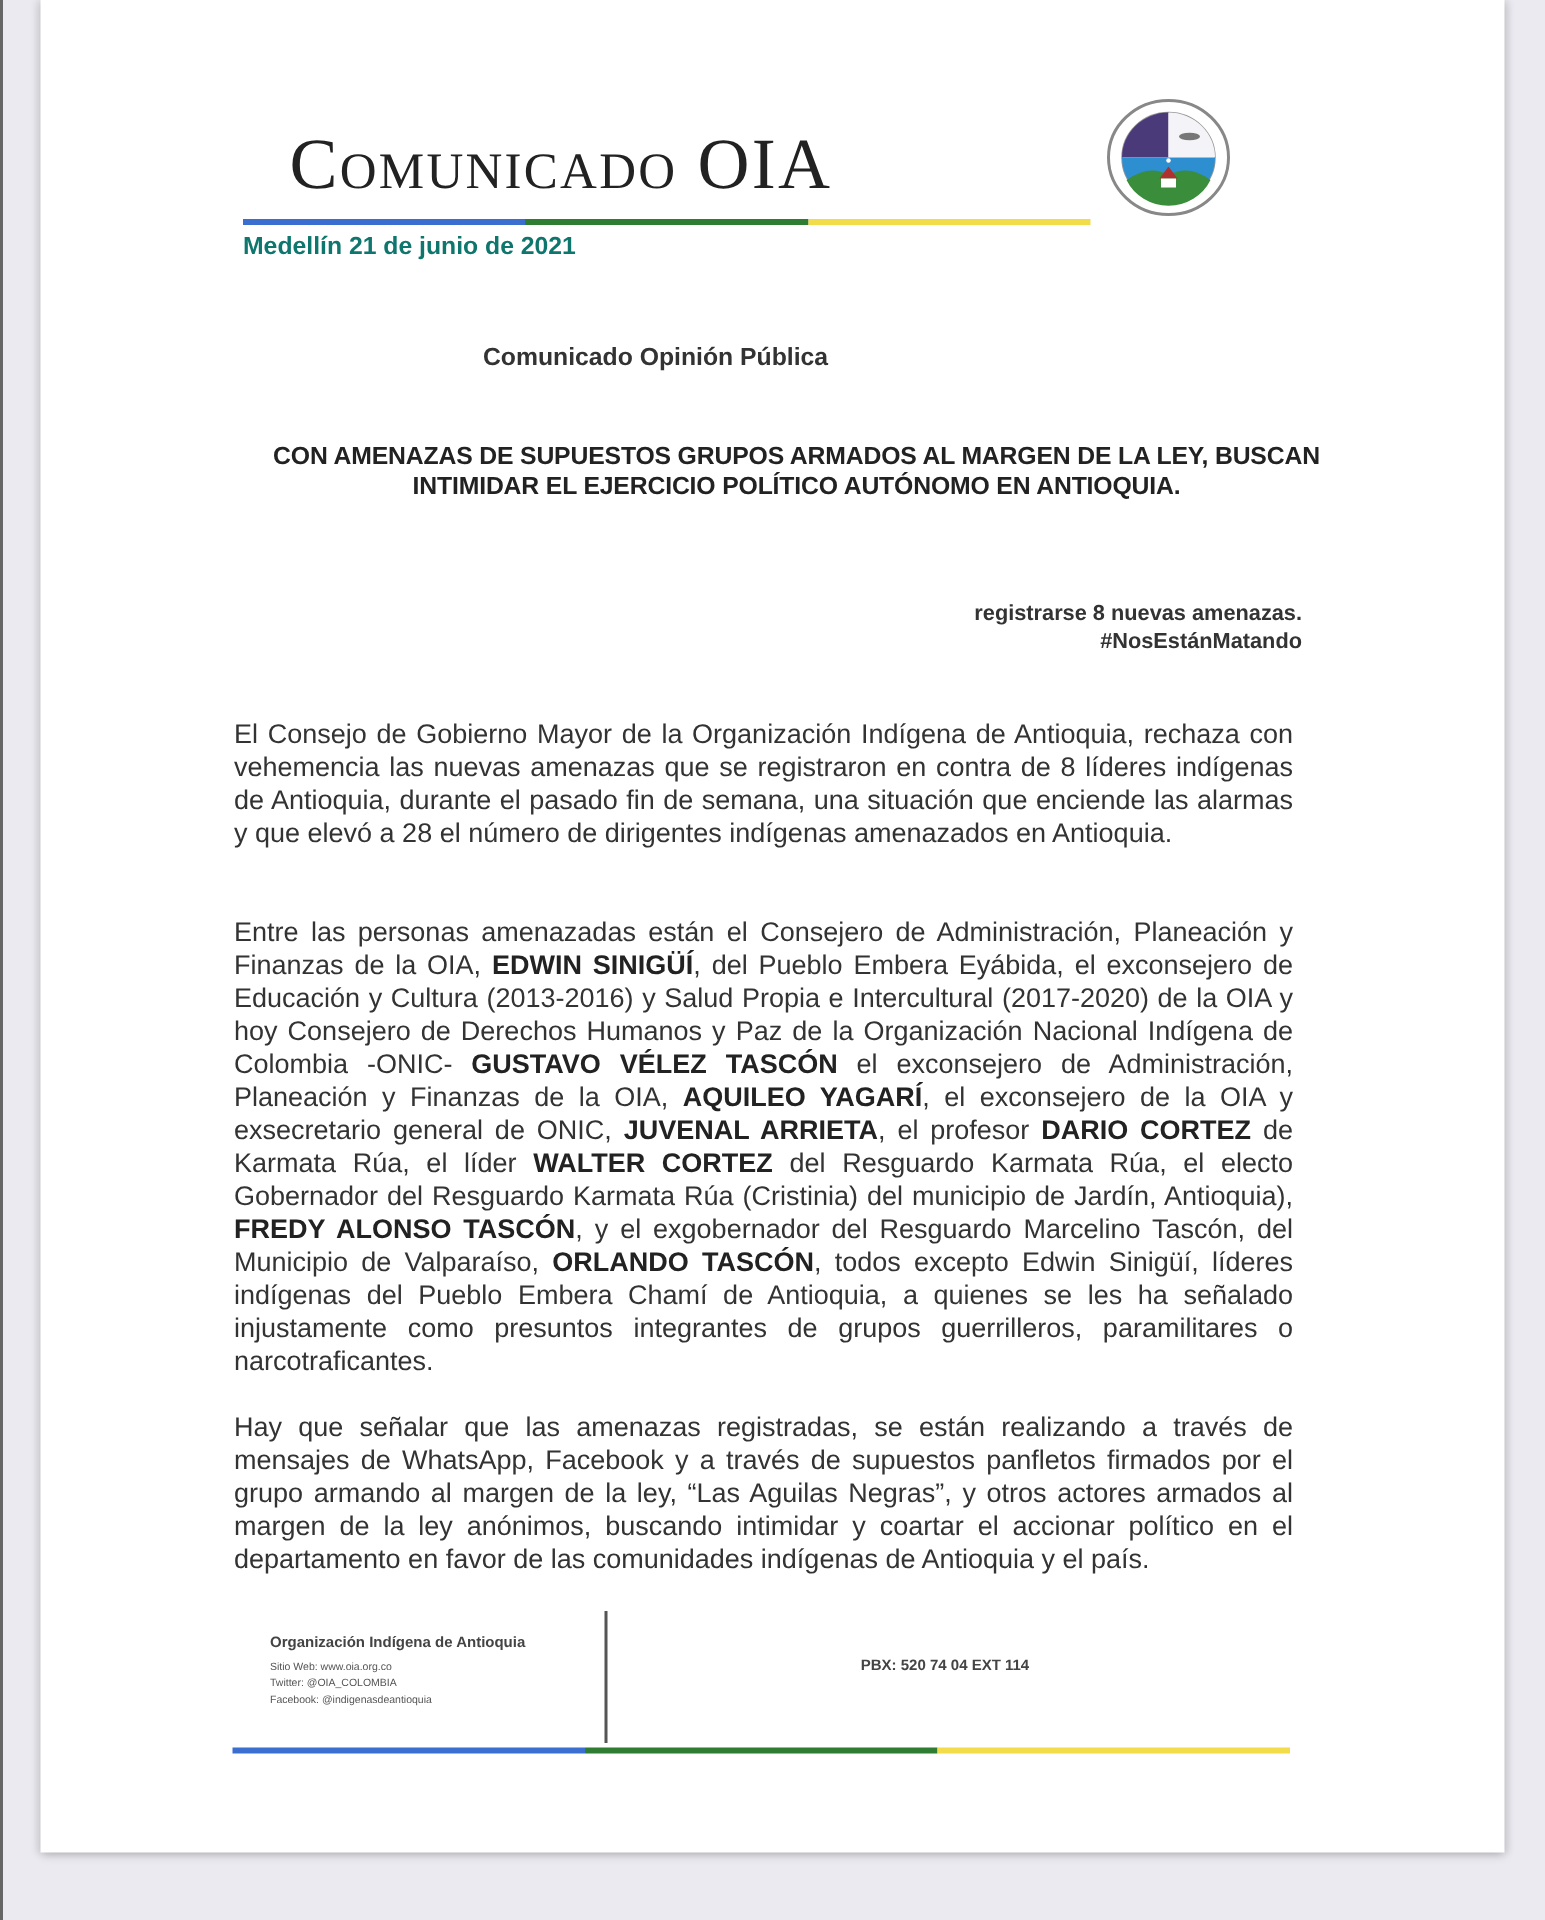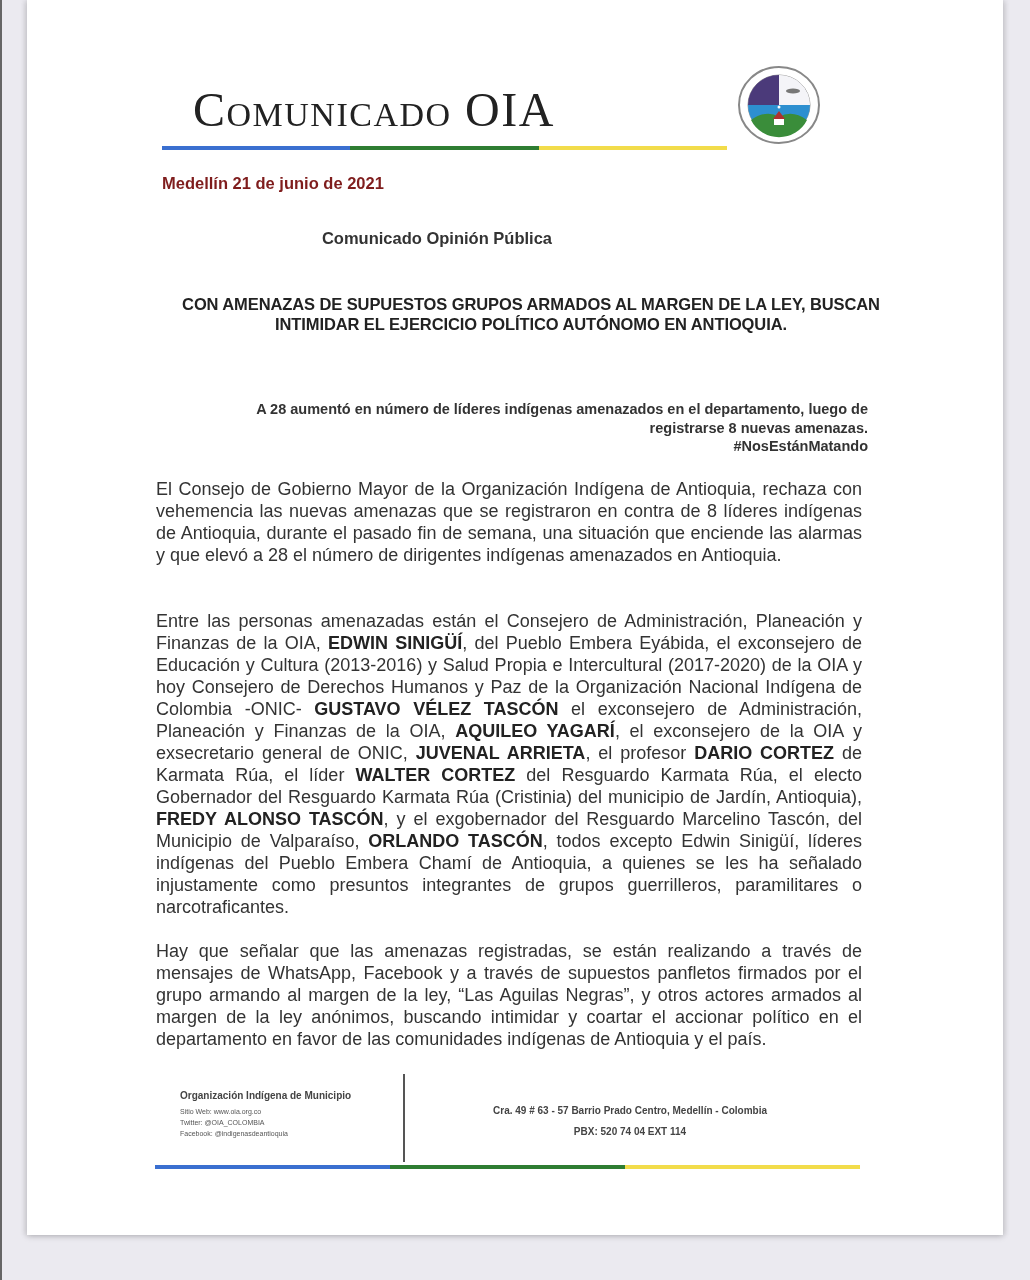--- a/index.html
+++ b/index.html
@@ -14,21 +14,21 @@
   }
   .title {
     position:absolute; left:193px; top:82px; font-family:"Liberation Serif", serif;
     font-size:48px; letter-spacing:1.5px; color:#222; font-variant:small-caps; white-space:nowrap;
   }
   .tricolor { position:absolute; height:4px; display:flex; }
   .tricolor span { display:block; height:100%; flex:1; }
   .top-bar { left:162px; top:146px; width:565px; }
   .bottom-bar { left:155px; top:1165px; width:705px; }
   .logo { position:absolute; left:737px; top:65px; width:84px; height:80px; }
-  .date { position:absolute; left:162px; top:174px; font-weight:bold; font-size:16.5px; color:#7f1d1d; }
+  .date { position:absolute; left:162px; top:155px; font-weight:bold; font-size:16.5px; color:#0f766e; }
   .subtitle { position:absolute; left:0; width:874px; text-align:center; top:229px; font-weight:bold; font-size:16.5px; color:#333; }
   .headline {
     position:absolute; left:176px; width:710px; text-align:center; top:294px;
     font-weight:bold; font-size:16.5px; line-height:20px; color:#222; letter-spacing:-0.1px;
   }
   .lead {
     position:absolute; left:180px; width:688px; text-align:right; top:400px;
     font-weight:bold; font-size:14.5px; line-height:18.5px; color:#333;
   }
   .para {
@@ -73,42 +73,40 @@
     <span style="background:#f2dc4a"></span>
 </div>
 
 <div class="date">Medellín 21 de junio de 2021</div>
 
 <div class="subtitle">Comunicado Opinión Pública</div>
 
 <div class="headline">CON AMENAZAS DE SUPUESTOS GRUPOS ARMADOS AL MARGEN DE LA LEY, BUSCAN INTIMIDAR EL EJERCICIO POLÍTICO AUTÓNOMO EN ANTIOQUIA.</div>
 
 <div class="lead">
-  <div>A 28 aumentó en número de líderes indígenas amenazados en el departamento, luego de</div>
   <div>registrarse 8 nuevas amenazas.</div>
   <div>#NosEstánMatando</div>
 </div>
 
 <div class="para p1">El Consejo de Gobierno Mayor de la Organización Indígena de Antioquia, rechaza con vehemencia las nuevas amenazas que se registraron en contra de 8 líderes indígenas de Antioquia, durante el pasado fin de semana, una situación que enciende las alarmas y que elevó a 28 el número de dirigentes indígenas amenazados en Antioquia.</div>
 
 <div class="para p2"><span>Entre las personas amenazadas están el Consejero de Administración, Planeación y Finanzas de la OIA, </span><b>EDWIN SINIGÜÍ</b><span>, del Pueblo Embera Eyábida, el exconsejero de Educación y Cultura (2013-2016) y Salud Propia e Intercultural (2017-2020) de la OIA y hoy Consejero de Derechos Humanos y Paz de la Organización Nacional Indígena de Colombia -ONIC- </span><b>GUSTAVO VÉLEZ TASCÓN</b><span> el exconsejero de Administración, Planeación y Finanzas de la OIA, </span><b>AQUILEO YAGARÍ</b><span>, el exconsejero de la OIA y exsecretario general de ONIC, </span><b>JUVENAL ARRIETA</b><span>, el profesor </span><b>DARIO CORTEZ</b><span> de Karmata Rúa, el líder </span><b>WALTER CORTEZ</b><span> del Resguardo Karmata Rúa, el electo Gobernador del Resguardo Karmata Rúa (Cristinia) del municipio de Jardín, Antioquia), </span><b>FREDY ALONSO TASCÓN</b><span>, y el exgobernador del Resguardo Marcelino Tascón, del Municipio de Valparaíso, </span><b>ORLANDO TASCÓN</b><span>, todos excepto Edwin Sinigüí, líderes indígenas del Pueblo Embera Chamí de Antioquia, a quienes se les ha señalado injustamente como presuntos integrantes de grupos guerrilleros, paramilitares o narcotraficantes.</span></div>
 
 <div class="para p3">Hay que señalar que las amenazas registradas, se están realizando a través de mensajes de WhatsApp, Facebook y a través de supuestos panfletos firmados por el grupo armando al margen de la ley, “Las Aguilas Negras”, y otros actores armados al margen de la ley anónimos, buscando intimidar y coartar el accionar político en el departamento en favor de las comunidades indígenas de Antioquia y el país.</div>
 
 <div class="footer-left">
-  <div class="org">Organización Indígena de Municipio</div>
+  <div class="org">Organización Indígena de Antioquia</div>
   <div class="line">Sitio Web: www.oia.org.co</div>
   <div class="line">Twitter: @OIA_COLOMBIA</div>
   <div class="line">Facebook: @indigenasdeantioquia</div>
 </div>
 
 <div class="footer-divider"></div>
 
 <div class="footer-right">
-  <div>Cra. 49 # 63 - 57  Barrio Prado Centro, Medellín - Colombia</div>
   <div>PBX: 520 74 04 EXT 114</div>
 </div>
 
 <div class="tricolor bottom-bar">
   <span style="background:#3a6fd0"></span>
     <span style="background:#2e7d32"></span>
     <span style="background:#f2dc4a"></span>
 </div>
 
 </body></html>

